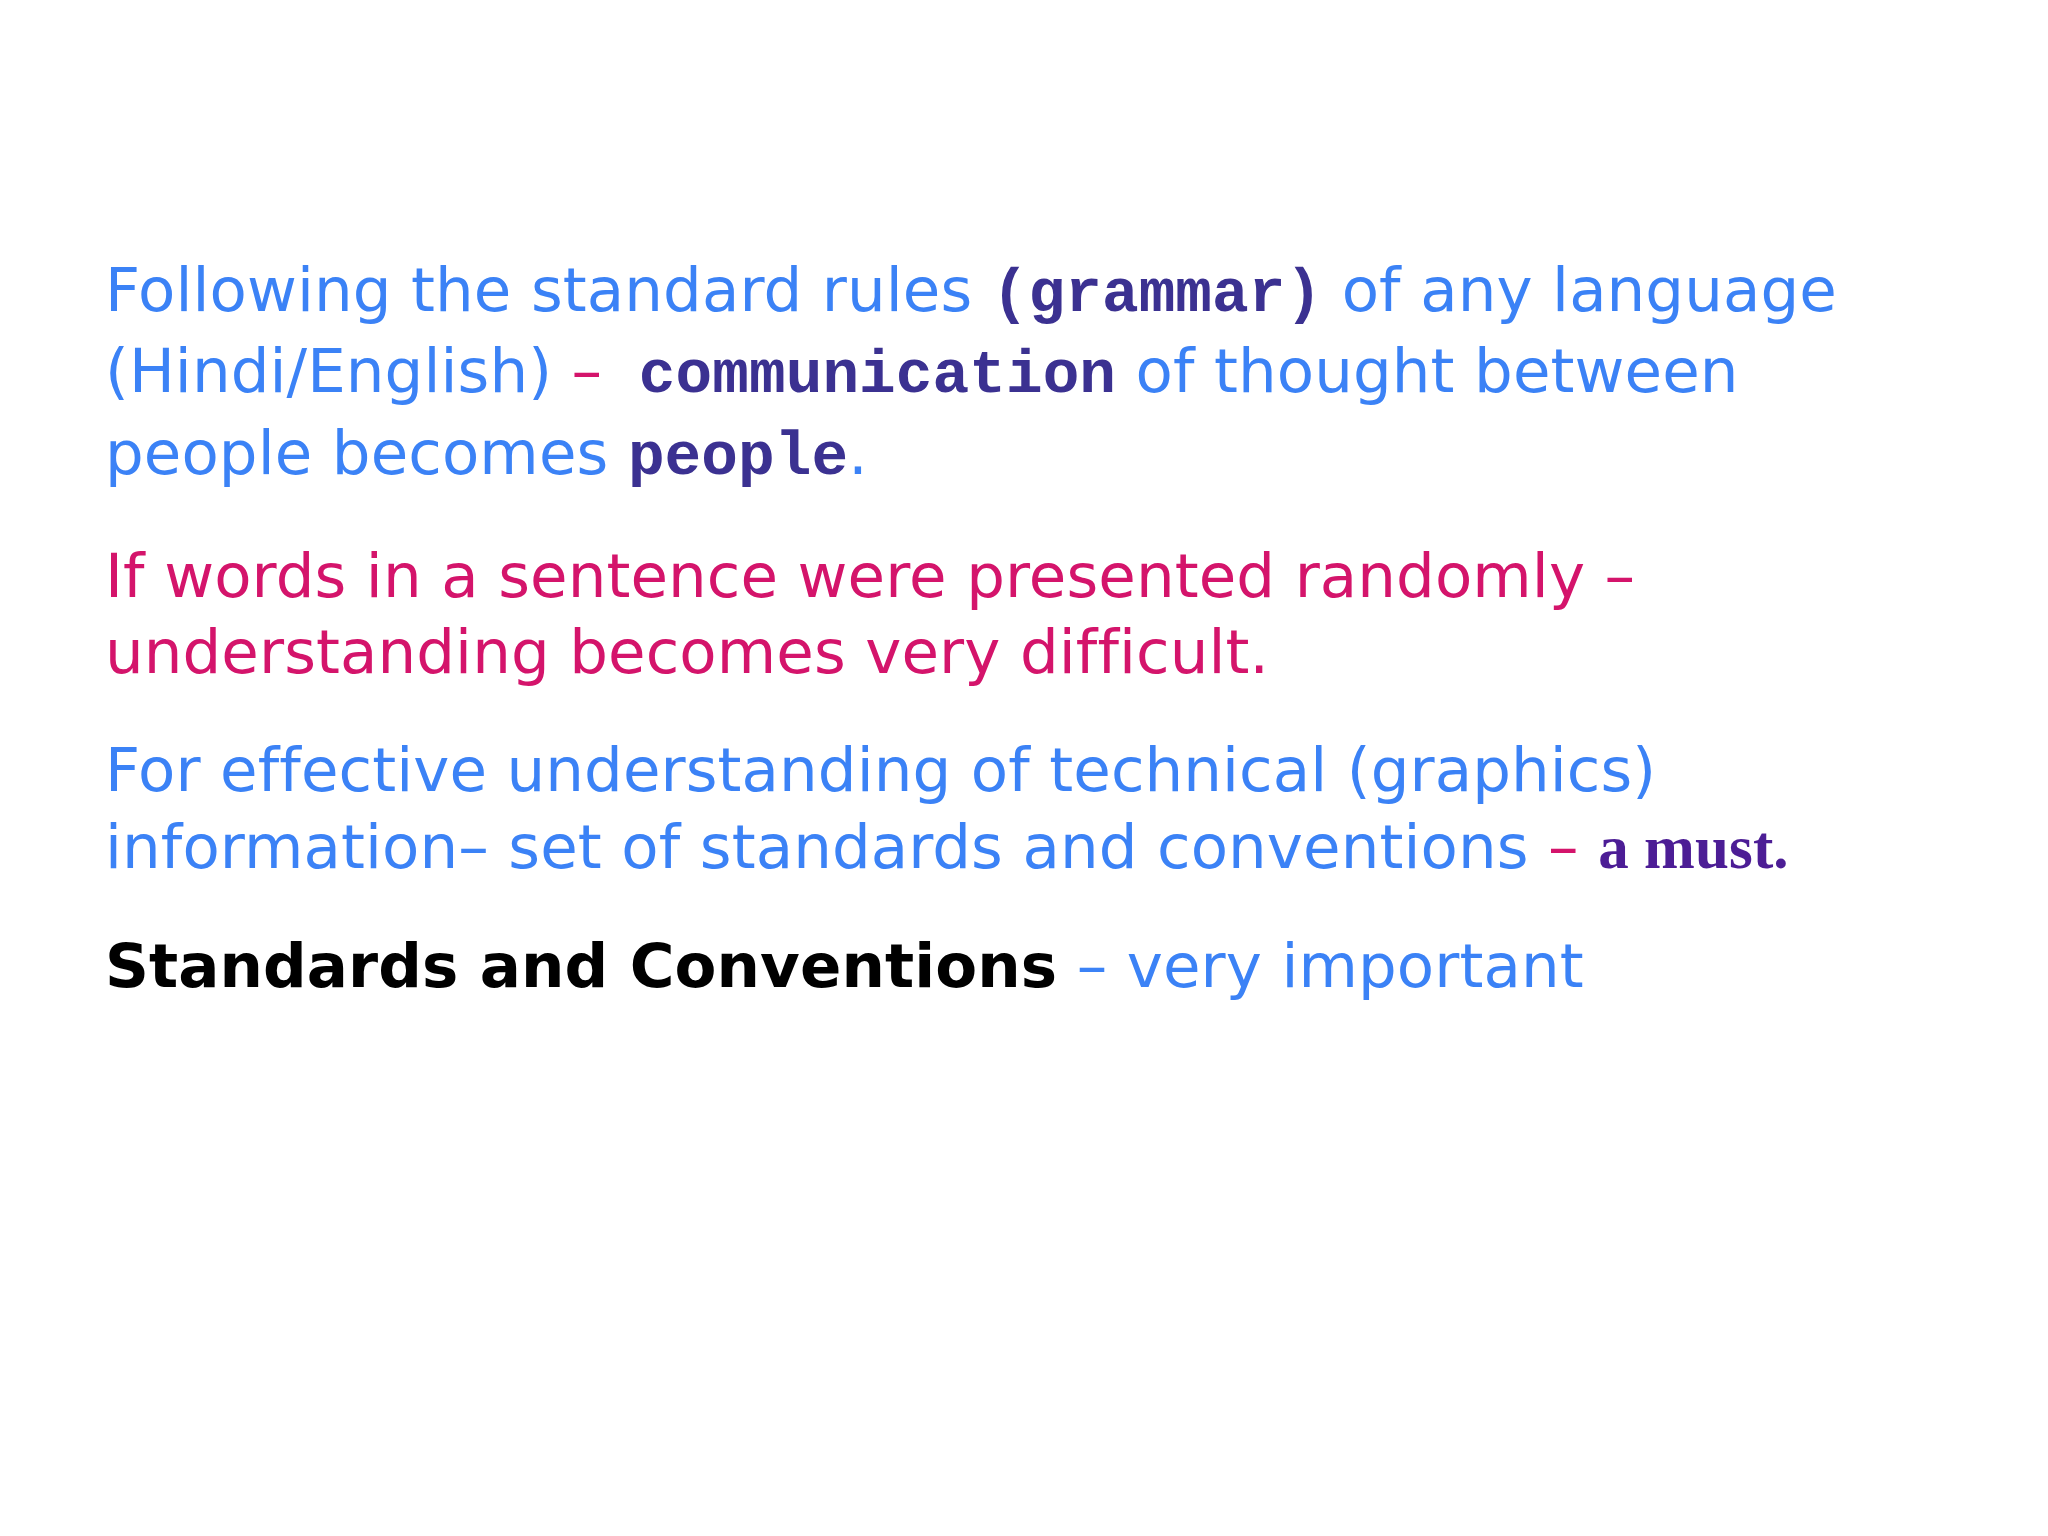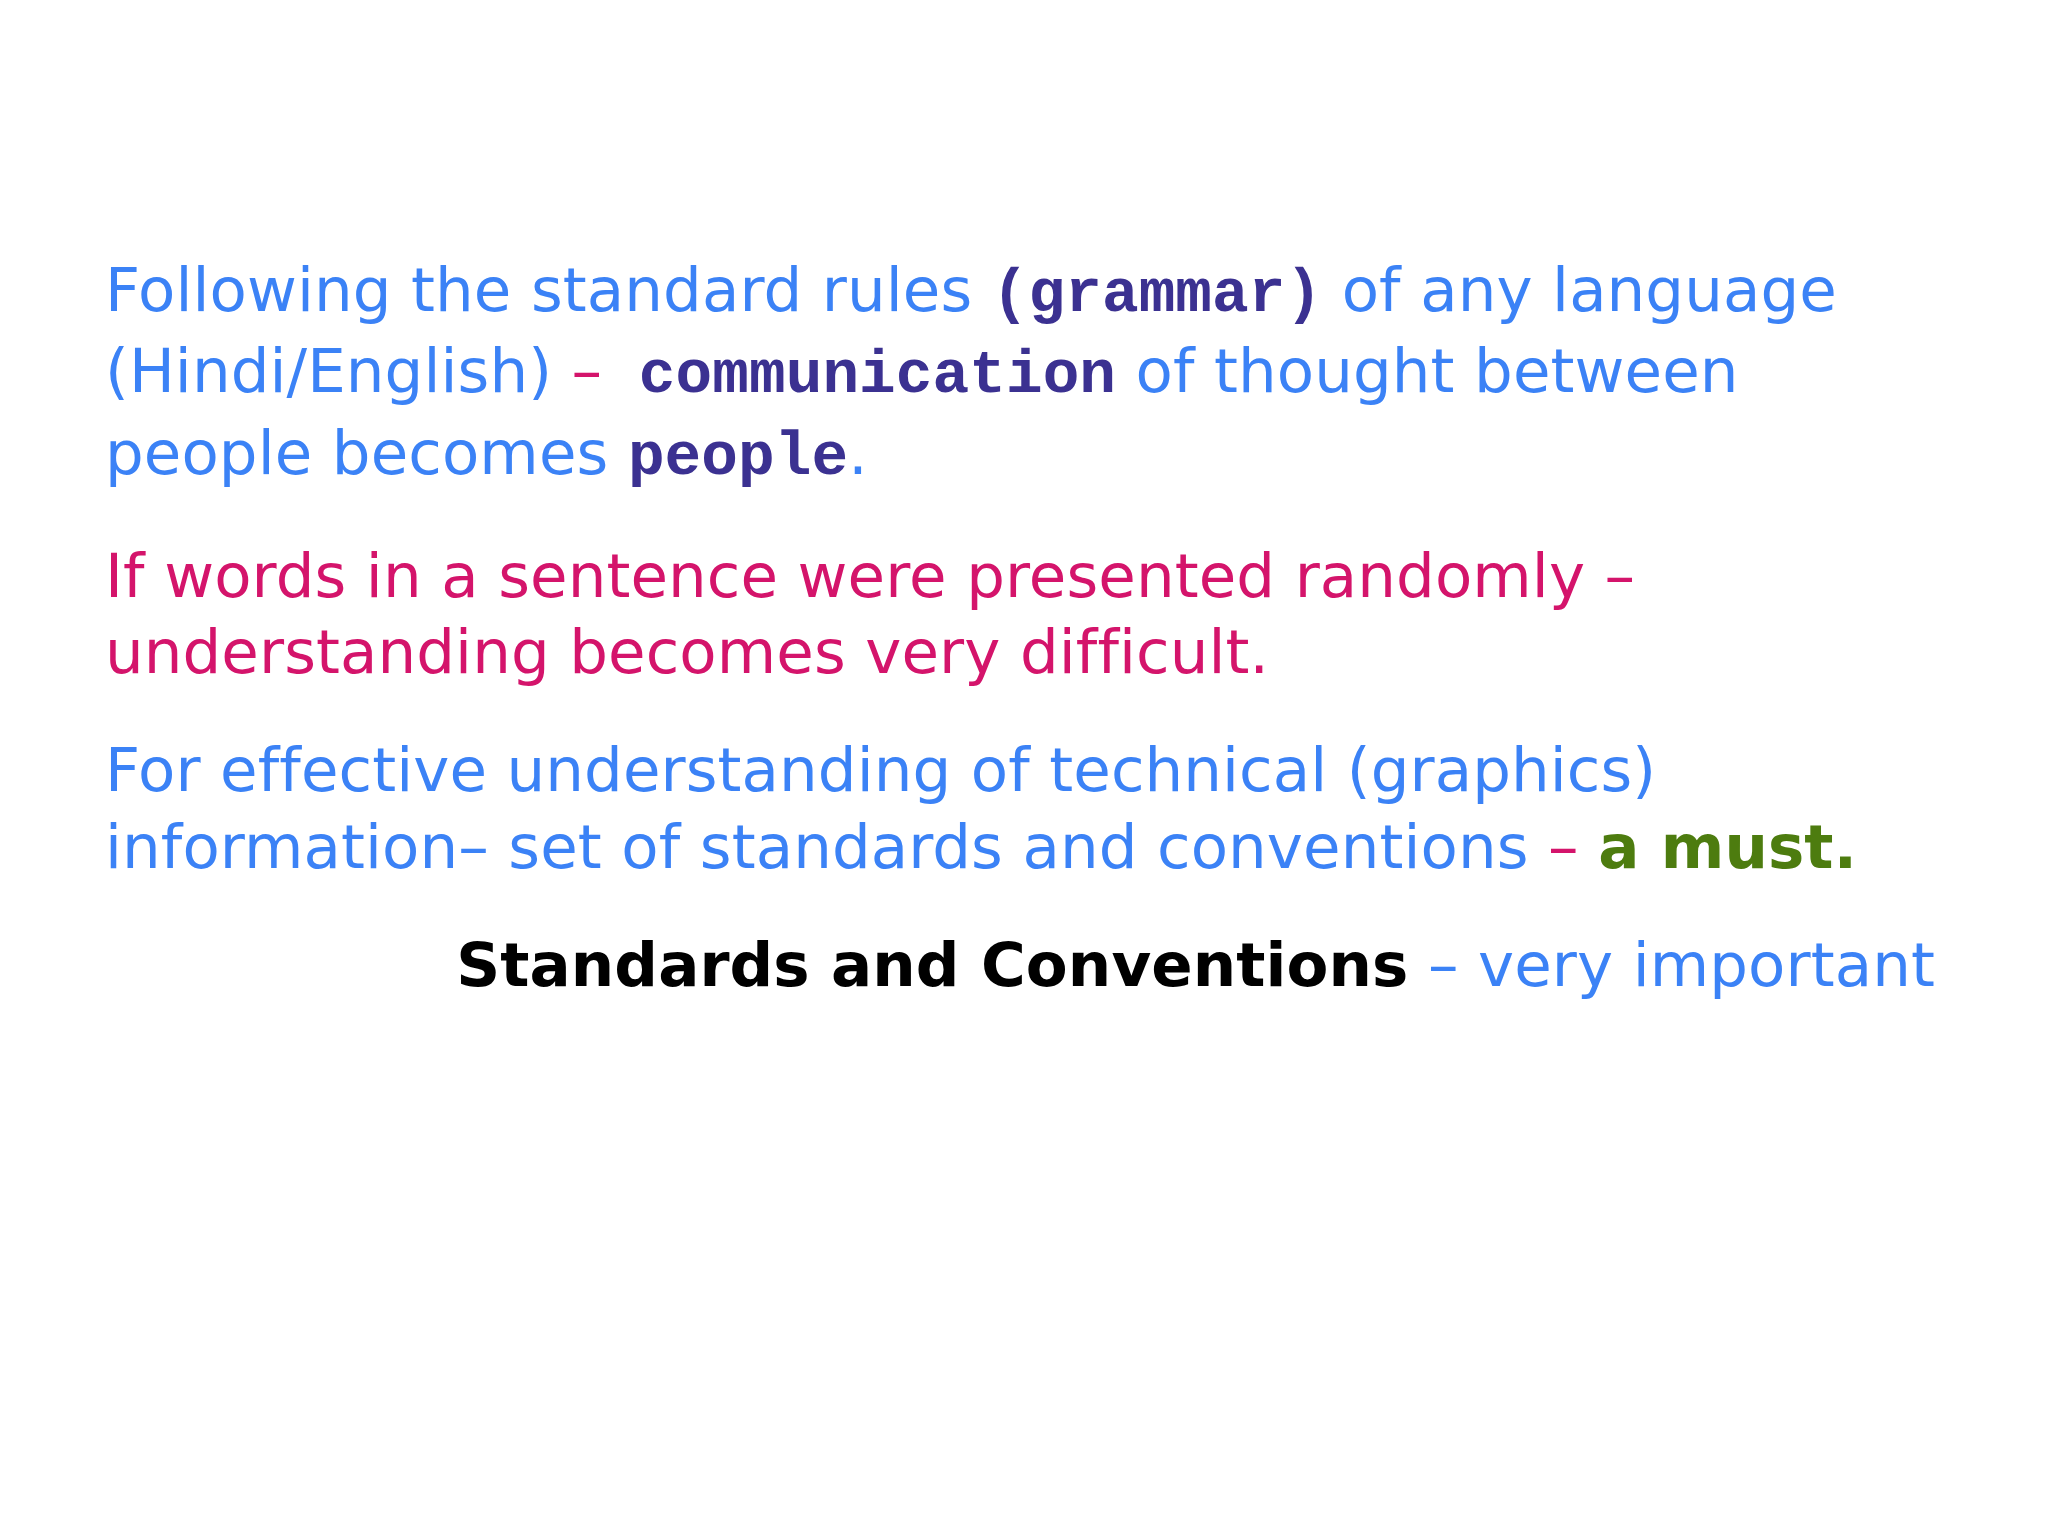--- a/index.html
+++ b/index.html
@@ -28,36 +28,36 @@
   }
   .para {
     font-size: 61px;
     line-height: 1.25;
     color: #000000;
     margin: 0 0 42px 0;
     letter-spacing: 0.1px;
   }
   .para.last {
     margin-bottom: 8px;
-    text-align: right;
   }
   .blk {
     color: #3b82f6;
   }
   .purple {
     color: #3b3191;
     font-weight: bold;
     font-family: Liberation Mono, monospace;
   }
   .magenta {
     color: #d4146b;
   }
   .magenta-b {
-    color: #4d7c0f;
+    color: #4c1d95;
     font-weight: bold;
+    font-family: Liberation Serif, serif;
   }
   .bold {
     font-weight: bold;
     color: #000000;
   }
   .p-magenta {
     color: #d4146b;
   }
 </style>
 </head>

